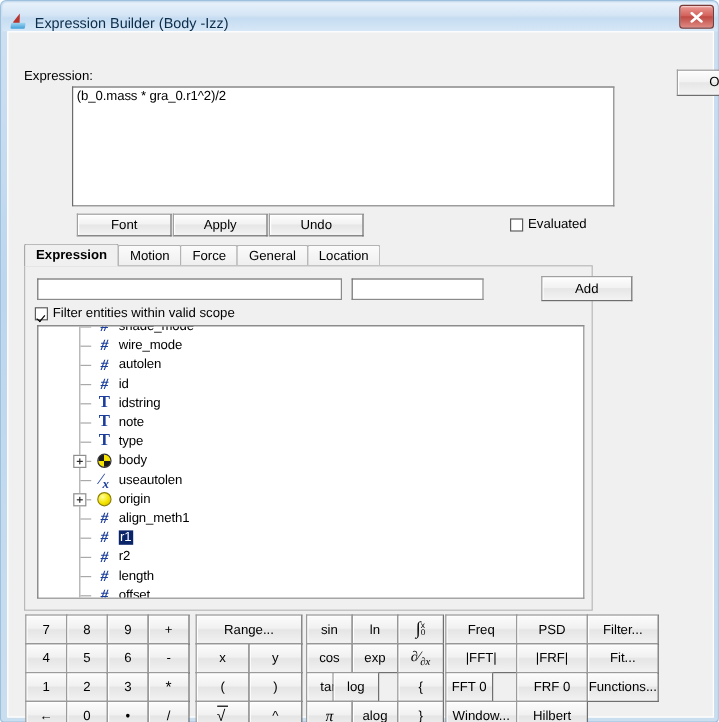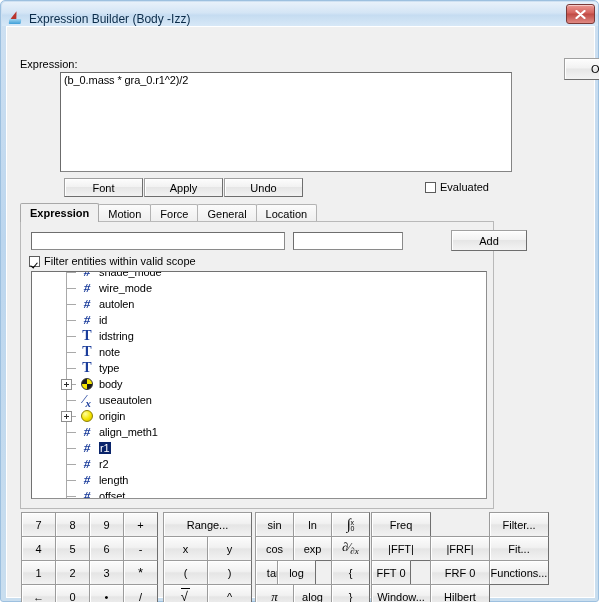--- a/index.html
+++ b/index.html
@@ -617,20 +617,23 @@
         </div>
         <div class="kbtn" style="left: 272px; top: 72px; width: 39px; height: 25px;">
           <span>alog</span>
         </div>
         <div class="kbtn" style="left: 310px; top: 72px; width: 39px; height: 25px;">
           <span>}</span>
         </div>
         <div class="kbtn" style="left: 350px; top: 0px; width: 60px; height: 25px;">
           <span>Freq</span>
         </div>
+        <div class="kbtn" style="left: 409px; top: 0px; width: 60px; height: 25px;">
+          <span>PSD</span>
+        </div>
         <div class="kbtn" style="left: 468px; top: 0px; width: 60px; height: 25px;">
           <span>Filter...</span>
         </div>
         <div class="kbtn" style="left: 350px; top: 24px; width: 60px; height: 25px;">
           <span>|FFT|</span>
         </div>
         <div class="kbtn" style="left: 409px; top: 24px; width: 60px; height: 25px;">
           <span>|FRF|</span>
         </div>
         <div class="kbtn" style="left: 468px; top: 24px; width: 60px; height: 25px;">

